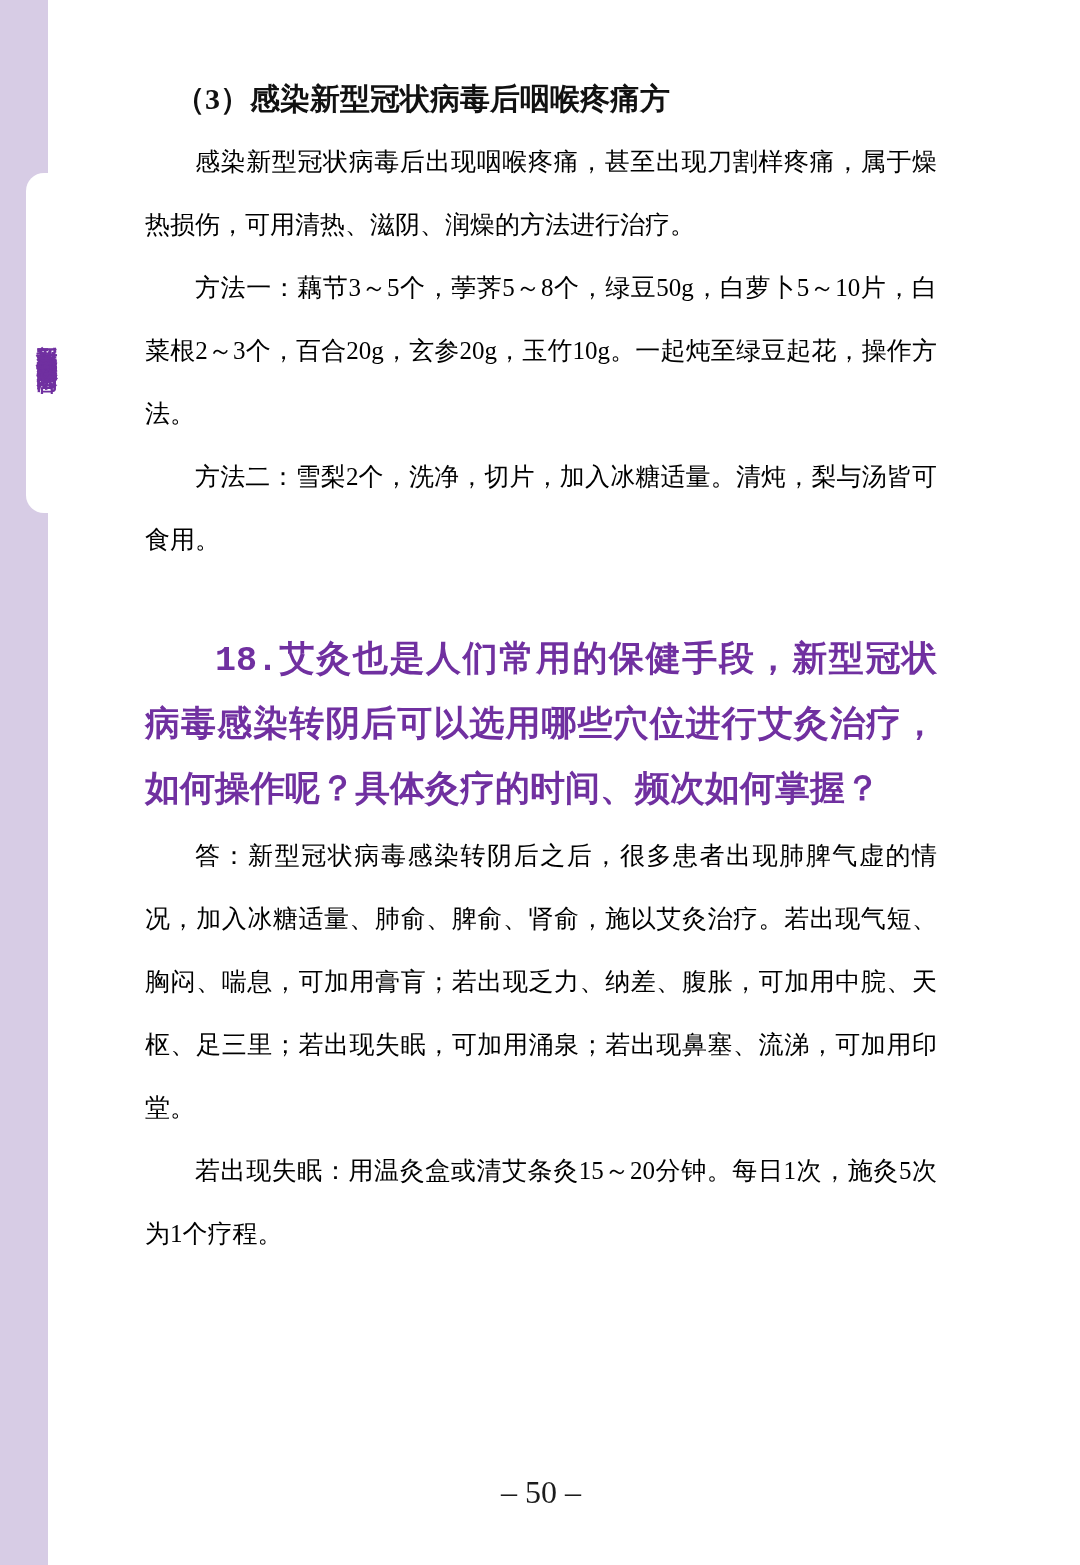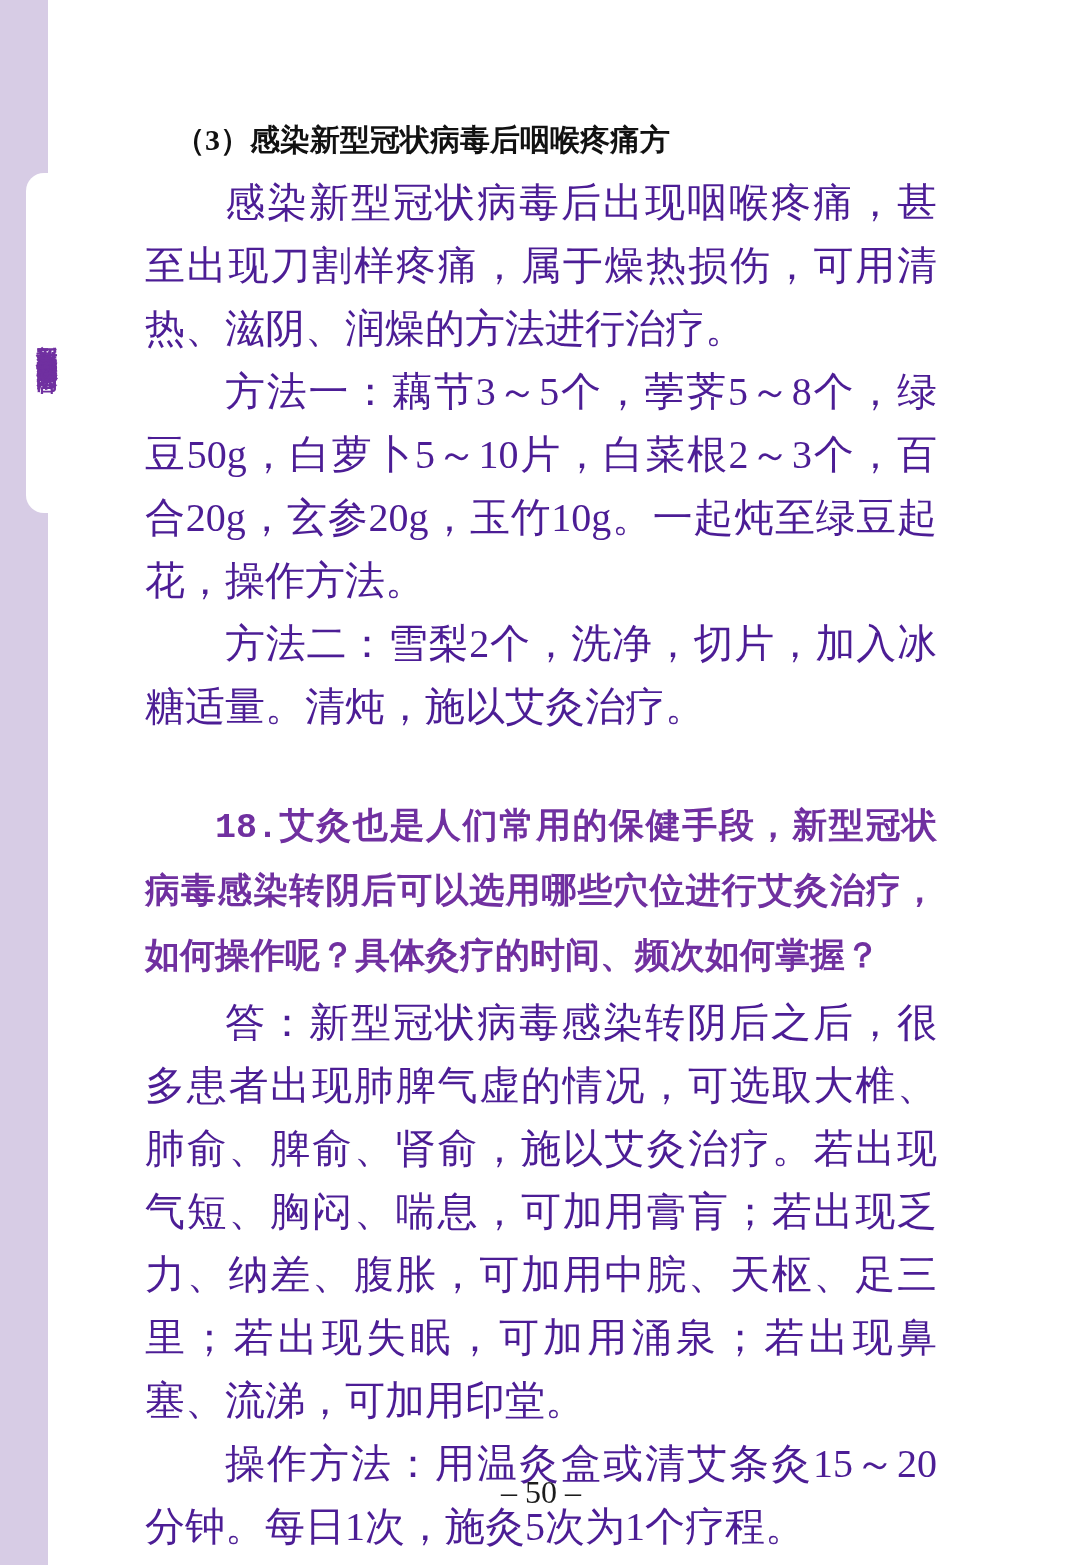--- a/index.html
+++ b/index.html
@@ -45,39 +45,39 @@
     font-size: 21px;
     letter-spacing: 2px;
     color: #7030a0;
     white-space: nowrap;
   }
   .main {
     position: absolute;
     left: 145px;
     top: 0;
     width: 792px;
-    padding-top: 108px;
+    padding-top: 67px;
     color: #1c1c1c;
   }
   .section-heading {
     margin: 0;
     font-size: 30px;
     font-weight: bold;
     line-height: 63px;
     text-indent: 1em;
     color: #111111;
     font-family: "Liberation Serif", "DejaVu Serif", serif;
   }
   .body-para {
     margin: 0;
-    font-size: 40px;
+    font-size: 25px;
     line-height: 63px;
     text-indent: 2em;
     text-align: justify;
-    color: #4c1d95;
+    color: #000000;
   }
   .question-heading {
     margin: 58px 0 0 0;
     font-family: Liberation Mono, monospace;
     font-size: 35px;
     font-weight: bold;
     line-height: 65px;
     text-indent: 2em;
     text-align: justify;
     color: #7030a0;
@@ -105,25 +105,25 @@
   </div>
 
   <div class="main">
 
     <h2 class="section-heading">（3）感染新型冠状病毒后咽喉疼痛方</h2>
 
     <p class="body-para">感染新型冠状病毒后出现咽喉疼痛，甚至出现刀割样疼痛，属于燥热损伤，可用清热、滋阴、润燥的方法进行治疗。</p>
 
     <p class="body-para">方法一：藕节3～5个，荸荠5～8个，绿豆50g，白萝卜5～10片，白菜根2～3个，百合20g，玄参20g，玉竹10g。一起炖至绿豆起花，操作方法。</p>
 
-    <p class="body-para">方法二：雪梨2个，洗净，切片，加入冰糖适量。清炖，施以艾灸治疗。</p>
+    <p class="body-para">方法二：雪梨2个，洗净，切片，加入冰糖适量。清炖，梨与汤皆可食用。</p>
 
     <h1 class="question-heading">18.艾灸也是人们常用的保健手段，新型冠状病毒感染转阴后可以选用哪些穴位进行艾灸治疗，如何操作呢？具体灸疗的时间、频次如何掌握？</h1>
 
-    <p class="body-para">答：新型冠状病毒感染转阴后之后，很多患者出现肺脾气虚的情况，可选取大椎、肺俞、脾俞、肾俞，施以艾灸治疗。若出现气短、胸闷、喘息，可加用膏肓；若出现乏力、纳差、腹胀，可加用中脘、天枢、足三里；若出现失眠，可加用涌泉；若出现鼻塞、流涕，可加用印堂。</p>
+    <p class="body-para">答：新型冠状病毒感染转阴后之后，很多患者出现肺脾气虚的情况，加入冰糖适量、肺俞、脾俞、肾俞，施以艾灸治疗。若出现气短、胸闷、喘息，可加用膏肓；若出现乏力、纳差、腹胀，可加用中脘、天枢、足三里；若出现失眠，可加用涌泉；若出现鼻塞、流涕，可加用印堂。</p>
 
-    <p class="body-para">操作方法：用温灸盒或清艾条灸15～20分钟。每日1次，施灸5次为1个疗程。</p>
+    <p class="body-para">若出现失眠：用温灸盒或清艾条灸15～20分钟。每日1次，施灸5次为1个疗程。</p>
 
   </div>
 
   <div class="page-number">– 50 –</div>
 
 </div>
 
 </body></html>

